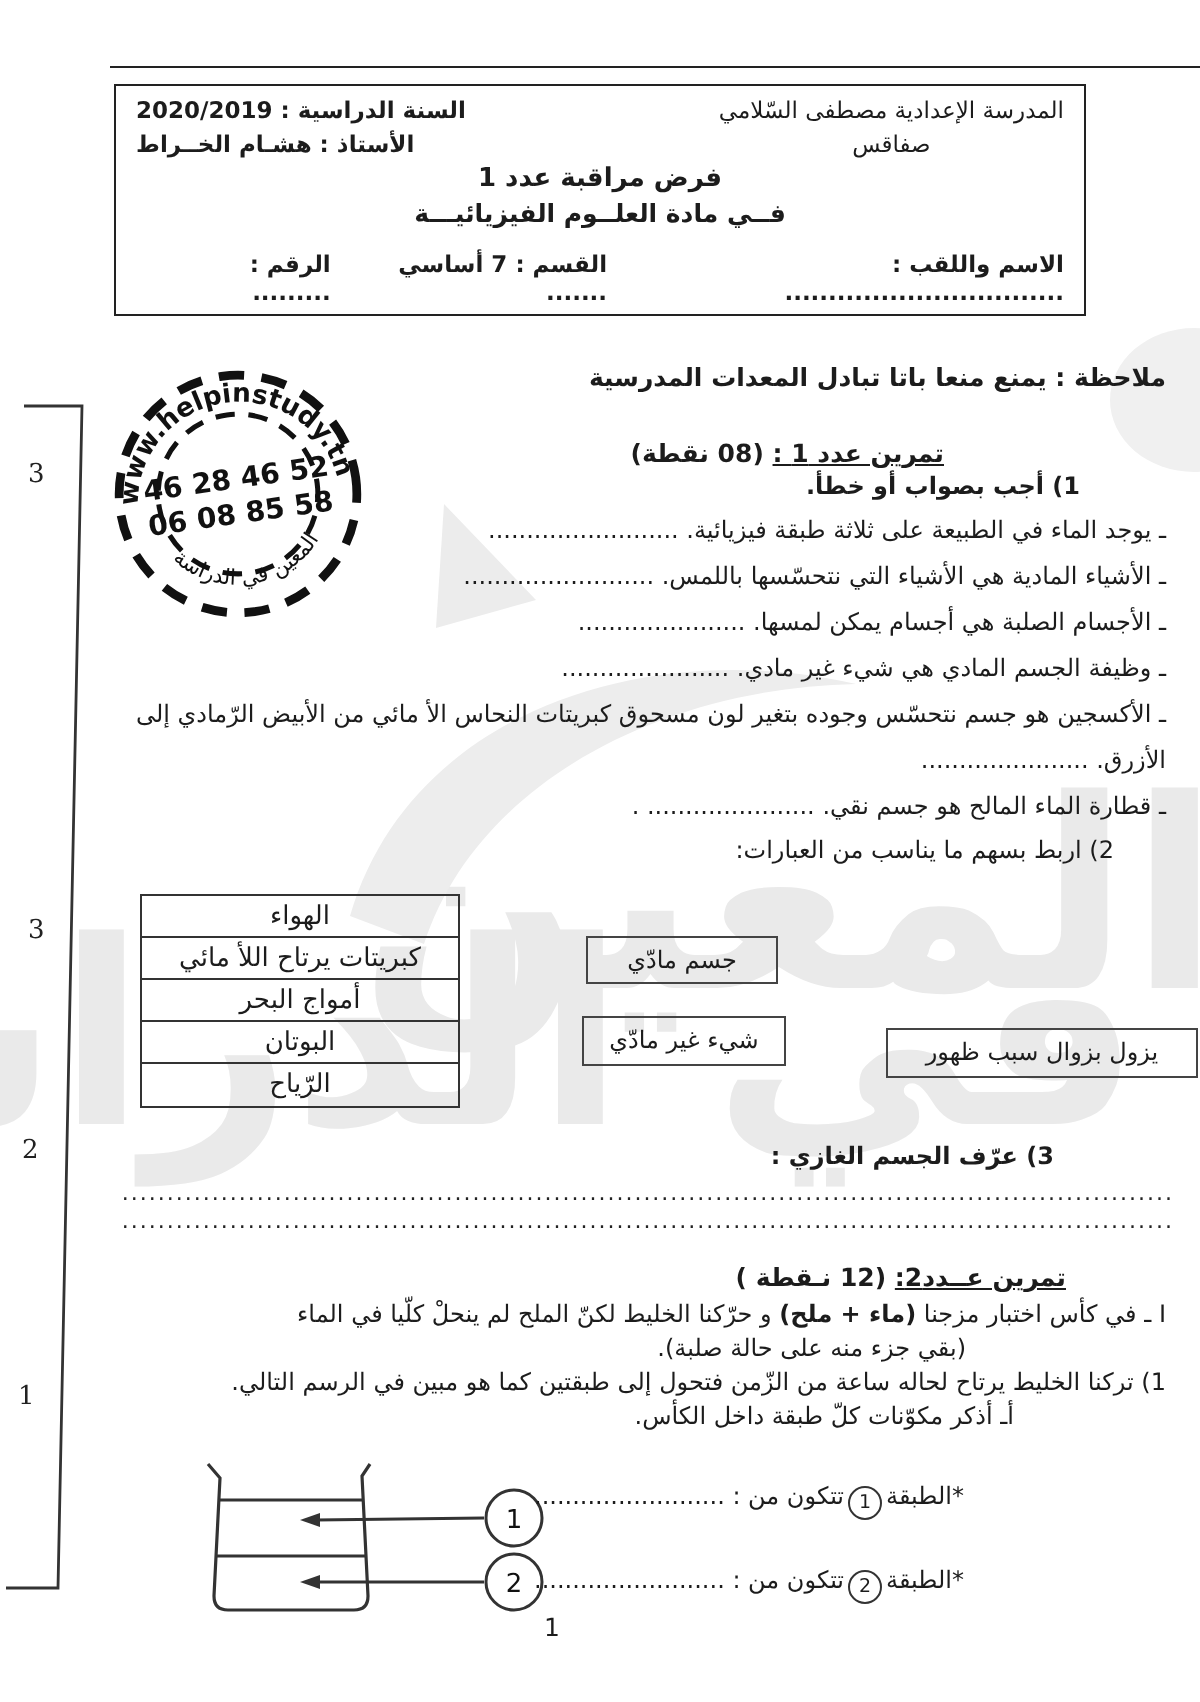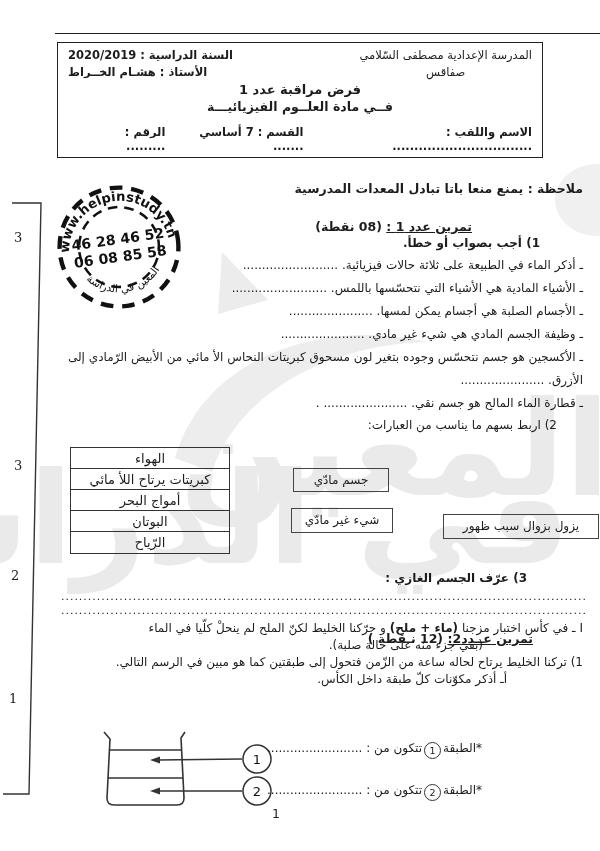--- a/index.html
+++ b/index.html
@@ -48,21 +48,21 @@
   .match-table .row{height:21px;line-height:21px;text-align:center;font-size:13px;border-bottom:1.2px solid #333;box-sizing:border-box;}
   .match-table .row:last-child{border-bottom:none;}
   .opt-box{border:1.2px solid #444;box-sizing:border-box;text-align:center;font-size:12px;z-index:2;background:transparent;}
   #opt1{top:468px;left:293px;width:96px;height:24px;line-height:22px;}
   #opt2{top:508px;left:291px;width:102px;height:25px;line-height:23px;}
   #opt3{top:486px;left:443px;width:156px;height:25px;line-height:23px;margin-top:28px;}
   #q3-head{top:570px;right:73px;font-weight:bold;}
   .dotline{left:60px;width:527px;height:14px;overflow:hidden;white-space:nowrap;font-size:11px;letter-spacing:1px;color:#222;z-index:2;}
   #dot1{top:590px;} #dot2{top:604px;}
   #ex2-title{top:631px;right:67px;}
-  #ex2-body{top:620px;right:17px;width:552px;font-size:12px;line-height:17px;}
+  #ex2-body{top:649px;right:17px;width:552px;font-size:12px;line-height:17px;}
   #ex2-body .indent1{margin-right:100px;}
   #ex2-body .indent2{margin-right:76px;}
   
   .beaker{top:728px;left:96px;z-index:2;}
   .layer-line{right:118px;width:270px;font-size:12px;z-index:2;}
   #layer1{top:741px;} #layer2{top:783px;}
   .circle-num{
     display:inline-flex;align-items:center;justify-content:center;
     width:15px;height:15px;border:1.2px solid #333;border-radius:50%;
     font-size:9.5px;line-height:1;vertical-align:-2px;margin:0 2px;
@@ -130,21 +130,21 @@
   <div class="abs score" id="sc3">1</div>
 
   <div class="abs txt note">ملاحظة : يمنع منعا باتا تبادل المعدات المدرسية</div>
 
   <div class="abs txt ex-title" id="ex1-title">
     <span class="t">تمرين عدد 1 :</span>
     <span>(08 نقطة)</span>
   </div>
   <div class="abs txt" id="q1-head">1) أجب بصواب أو خطأ.</div>
   <div class="abs txt" id="tf-list">
-    <div class="tf">ـ أذكر الماء في الطبيعة  على ثلاثة حالات فيزيائية. .........................</div>
+    <div class="tf">ـ يوجد الماء في الطبيعة  على ثلاثة طبقة فيزيائية. .........................</div>
     <div class="tf">ـ الأشياء المادية هي الأشياء التي نتحسّسها باللمس. .........................</div>
     <div class="tf">ـ الأجسام الصلبة هي أجسام يمكن لمسها. ......................</div>
     <div class="tf">ـ وظيفة الجسم المادي هي شيء غير مادي. ......................</div>
     <div class="tf">ـ الأكسجين هو جسم نتحسّس وجوده بتغير لون مسحوق كبريتات النحاس الأ مائي من الأبيض الرّمادي إلى الأزرق. ......................</div>
     <div class="tf">ـ قطارة الماء المالح هو جسم نقي. ...................... .</div>
   </div>
 
   <div class="abs txt" id="q2-head">2) اربط بسهم ما يناسب من العبارات:</div>
   <div class="abs match-table">
     <div class="row">الهواء</div>

